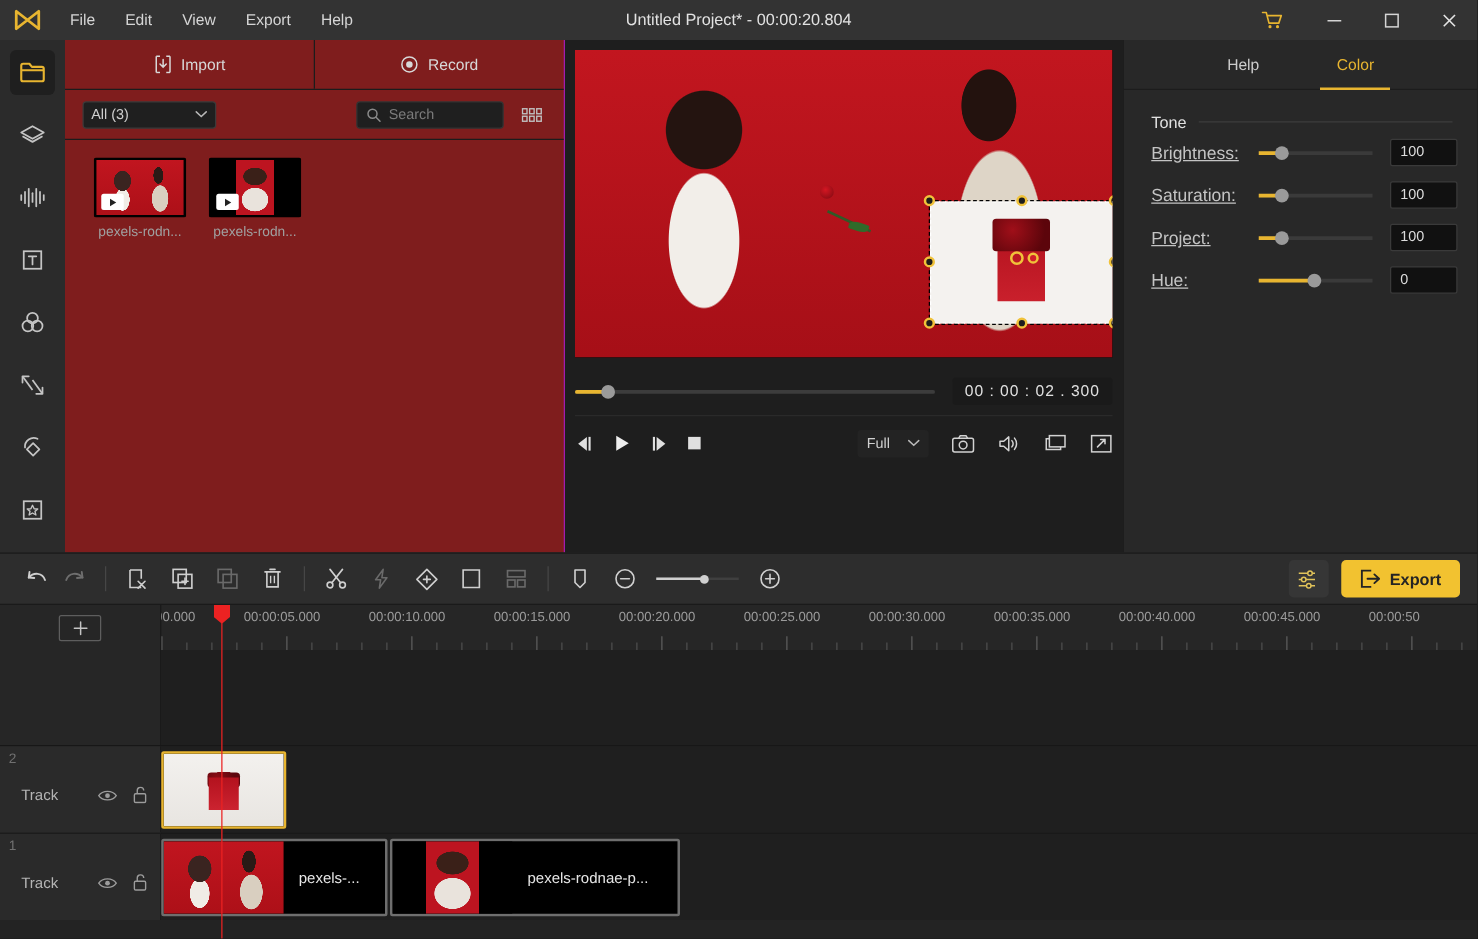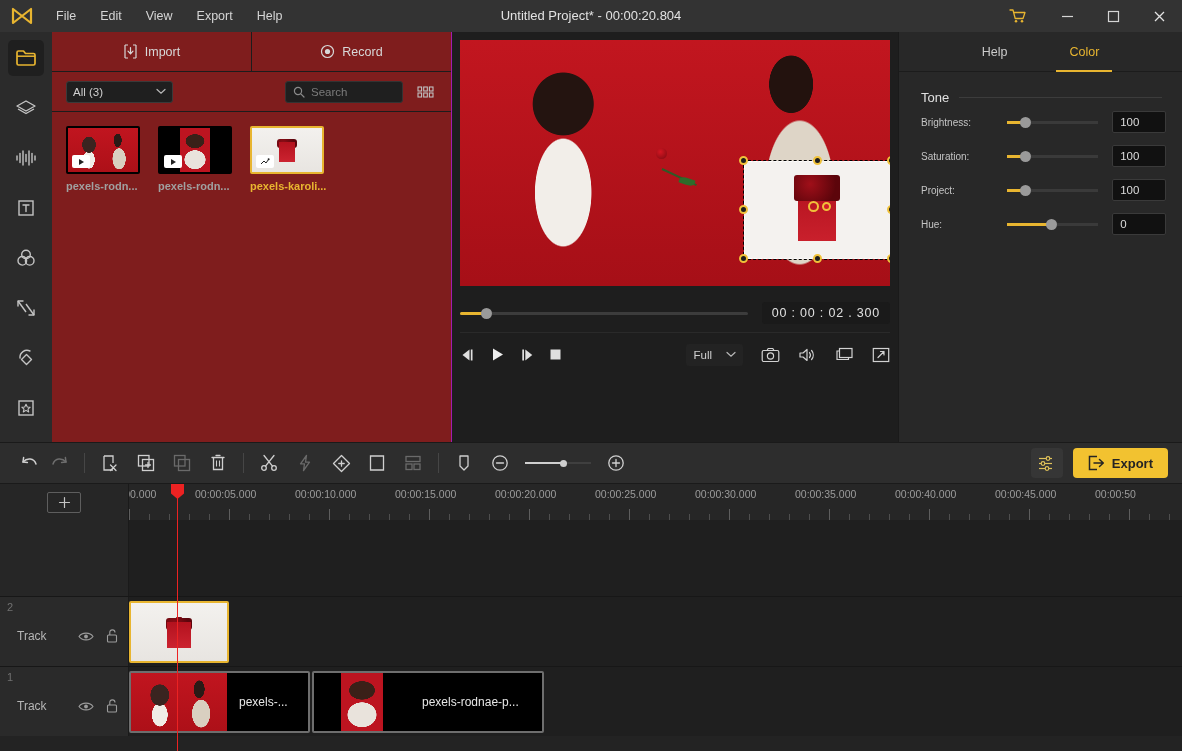--- a/index.html
+++ b/index.html
@@ -56,21 +56,21 @@
     display: flex; align-items: center; padding: 0 6px; font-size: 11.5px; color: #cfcfcf;
   }
   .filter-select .chev { margin-left: auto; }
   .search-box {
     width: 118px; height: 22px; background: #1f1f1f; border: 1px solid #333; border-radius: 3px;
     display: flex; align-items: center; gap: 6px; padding: 0 7px; font-size: 11.5px; color: #7b7b7b;
     margin-left: auto;
   }
   .grid-btn { width: 24px; height: 24px; display: flex; align-items: center; justify-content: center; }
   .lib-grid { flex: 1; padding: 14px 0 0 14px; display: flex; flex-wrap: wrap; align-content: flex-start; gap: 0; }
-  .media-item { width: 92px; margin-right: 0; display: flex; flex-direction: column; align-items: flex-start; font-weight: bold; }
+  .media-item { width: 92px; margin-right: 0; display: flex; flex-direction: column; align-items: center; }
   .media-thumb {
     width: 74px; height: 48px; background: #000; position: relative; overflow: hidden;
     border: 2px solid transparent; border-radius: 2px;
   }
   .media-item.selected .media-thumb { border-color: #e8b530; }
   .media-name { font-size: 11px; color: #a0a0a0; margin-top: 6px; max-width: 90px;
                 overflow: hidden; white-space: nowrap; text-overflow: clip; text-align: center; }
   .media-item.selected .media-name { color: #e8b530; }
   .play-badge {
     position: absolute; left: 4px; bottom: 4px; width: 18px; height: 13px; background: #fff;
@@ -97,21 +97,21 @@
   .props { width: 284px; background: #282828; display: flex; flex-direction: column; border-left: 1px solid #1a1a1a; }
   .prop-tabs { height: 40px; display: flex; justify-content: center; gap: 30px; border-bottom: 1px solid #1c1c1c; }
   .prop-tab { display: flex; align-items: center; font-size: 12.5px; color: #cccccc; position: relative; padding: 0 16px; }
   .prop-tab.active { color: #e8b530; }
   .prop-tab.active::after { content: ""; position: absolute; bottom: -1px; left: 3px; right: 3px;
                             height: 2px; background: #e8b530; }
   .tone-hdr { display: flex; align-items: center; gap: 10px; padding: 18px 20px 0 22px; }
   .tone-hdr span { font-size: 13px; color: #e0e0e0; }
   .tone-hdr .rule { flex: 1; height: 1px; background: #3c3c3c; }
   .slider-row { display: flex; align-items: center; height: 34px; padding: 0 16px 0 22px; }
-  .slider-label { width: 86px; font-size: 10px; color: #c4c4c4; }
+  .slider-label { width: 86px; font-size: 14px; color: #c4c4c4; text-decoration: underline; }
   .sl-track { position: relative; width: 92px; height: 3px; background: #3a3a3a; margin-right: 14px; }
   .sl-fill { position: absolute; left: 0; top: 0; height: 3px; background: #e8b530; }
   .sl-thumb { position: absolute; width: 11px; height: 11px; border-radius: 50%; background: #9a9a9a; top: -4px; }
   .sl-value { width: 54px; height: 22px; background: #111; border: 1px solid #3a3a3a; border-radius: 2px;
               font-size: 11.5px; color: #dcdcdc; display: flex; align-items: center; padding-left: 7px; }
 
   
   .toolbar { height: 42px; background: #2d2d2d; display: flex; align-items: center; padding: 0 14px;
              border-top: 1px solid #1a1a1a; border-bottom: 1px solid #1a1a1a; flex: 0 0 42px; }
   .tb-btn { width: 30px; height: 30px; display: flex; align-items: center; justify-content: center; border-radius: 3px; }
@@ -390,34 +390,20 @@
         <div class="media-item">
           <div class="media-thumb">
             <div class="img-couple-black"></div>
             <div class="play-badge">
               <svg width="7" height="8" viewBox="0 0 7 8">
                   <path d="M1 1 L6 4 L1 7 Z" fill="#222"></path>
                 </svg>
             </div>
           </div>
           <div class="media-name">pexels-rodn...</div>
-        </div>
-        <div class="media-item selected">
-          <div class="media-thumb">
-            <div class="img-envelope">
-                <div class="env-bouquet"></div>
-              </div>
-            <div class="play-badge">
-              <svg width="11" height="9" viewBox="0 0 11 9">
-                  <path d="M1 7 L4 4 L6 6 L8.5 2.5" stroke="#222" stroke-width="1" fill="none"></path>
-                  <circle cx="8.6" cy="2.3" r="1" fill="#222"></circle>
-                </svg>
-            </div>
-          </div>
-          <div class="media-name">pexels-karoli...</div>
         </div>
       </div>
     </div>
 
     <div class="preview">
       <div class="stage">
         <div class="stage-art"></div>
         <div class="rose"></div>
         <div class="rose-stem"></div>
         <div class="rose-leaf"></div>

